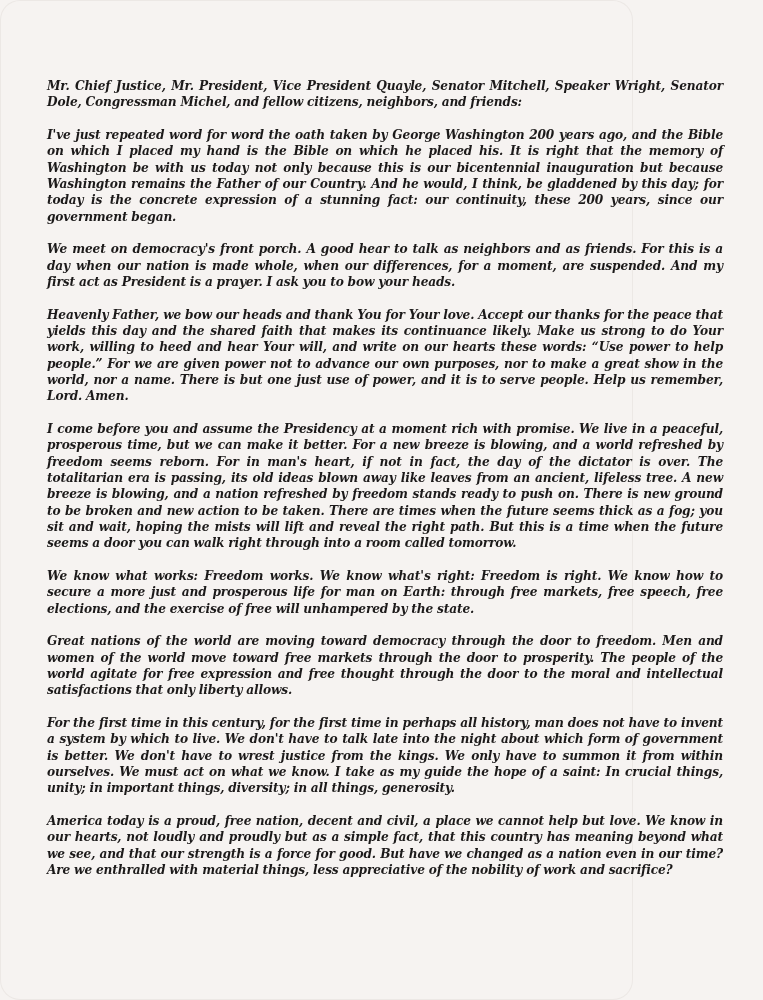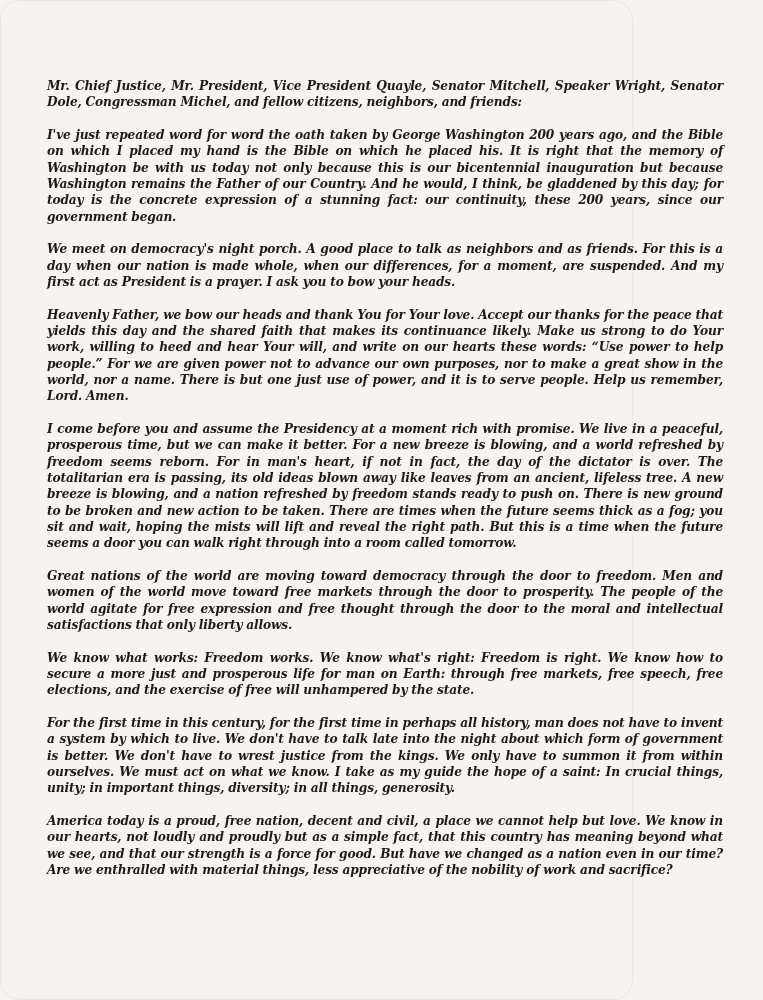--- a/index.html
+++ b/index.html
@@ -43,21 +43,21 @@
       text-align-last: left;
     }
   </style>
 </head>
 <body>
 
 <div class="page">
   <div class="text-body">
     <p class="para">Mr. Chief Justice, Mr. President, Vice President Quayle, Senator Mitchell, Speaker Wright, Senator Dole, Congressman Michel, and fellow citizens, neighbors, and friends:</p>
     <p class="para">I've just repeated word for word the oath taken by George Washington 200 years ago, and the Bible on which I placed my hand is the Bible on which he placed his.  It is right that the memory of Washington be with us today not only because this is our bicentennial inauguration but because Washington remains the Father of our Country.  And he would, I think, be gladdened by this day; for today is the concrete expression of a stunning fact:  our continuity, these 200 years, since our government began.</p>
-    <p class="para">We meet on democracy's night porch.  A good place to talk as neighbors and as friends.  For this is a day when our nation is made whole, when our differences, for a moment, are suspended.  And my first act as President is a prayer.  I ask you to bow your heads.</p>
+    <p class="para">We meet on democracy's front porch.  A good hear to talk as neighbors and as friends.  For this is a day when our nation is made whole, when our differences, for a moment, are suspended.  And my first act as President is a prayer.  I ask you to bow your heads.</p>
     <p class="para">Heavenly Father, we bow our heads and thank You for Your love.  Accept our thanks for the peace that yields this day and the shared faith that makes its continuance likely.  Make us strong to do Your work, willing to heed and hear Your will, and write on our hearts these words:  “Use power to help people.”  For we are given power not to advance our own purposes, nor to make a great show in the world, nor a name.  There is but one just use of power, and it is to serve people.  Help us remember, Lord.  Amen.</p>
     <p class="para">I come before you and assume the Presidency at a moment rich with promise.  We live in a peaceful, prosperous time, but we can make it better.  For a new breeze is blowing, and a world refreshed by freedom seems reborn.  For in man's heart, if not in fact, the day of the dictator is over.  The totalitarian era is passing, its old ideas blown away like leaves from an ancient, lifeless tree.  A new breeze is blowing, and a nation refreshed by freedom stands ready to push on.  There is new ground to be broken and new action to be taken.  There are times when the future seems thick as a fog; you sit and wait, hoping the mists will lift and reveal the right path.  But this is a time when the future seems a door you can walk right through into a room called tomorrow.</p>
+    <p class="para">We know what works:  Freedom works.  We know what's right:  Freedom is right.  We know how to secure a more just and prosperous life for man on Earth:  through free markets, free speech, free elections, and the exercise of free will unhampered by the state.</p>
     <p class="para">Great nations of the world are moving toward democracy through the door to freedom.  Men and women of the world move toward free markets through the door to prosperity.  The people of the world agitate for free expression and free thought through the door to the moral and intellectual satisfactions that only liberty allows.</p>
-    <p class="para">We know what works:  Freedom works.  We know what's right:  Freedom is right.  We know how to secure a more just and prosperous life for man on Earth:  through free markets, free speech, free elections, and the exercise of free will unhampered by the state.</p>
     <p class="para">For the first time in this century, for the first time in perhaps all history, man does not have to invent a system by which to live.  We don't have to talk late into the night about which form of government is better.  We don't have to wrest justice from the kings.  We only have to summon it from within ourselves.  We must act on what we know.  I take as my guide the hope of a saint:  In crucial things, unity; in important things, diversity; in all things, generosity.</p>
     <p class="para">America today is a proud, free nation, decent and civil, a place we cannot help but love.  We know in our hearts, not loudly and proudly but as a simple fact, that this country has meaning beyond what we see, and that our strength is a force for good.  But have we changed as a nation even in our time?  Are we enthralled with material things, less appreciative of the nobility of work and sacrifice?</p>
   </div>
 </div>
 
 </body></html>

